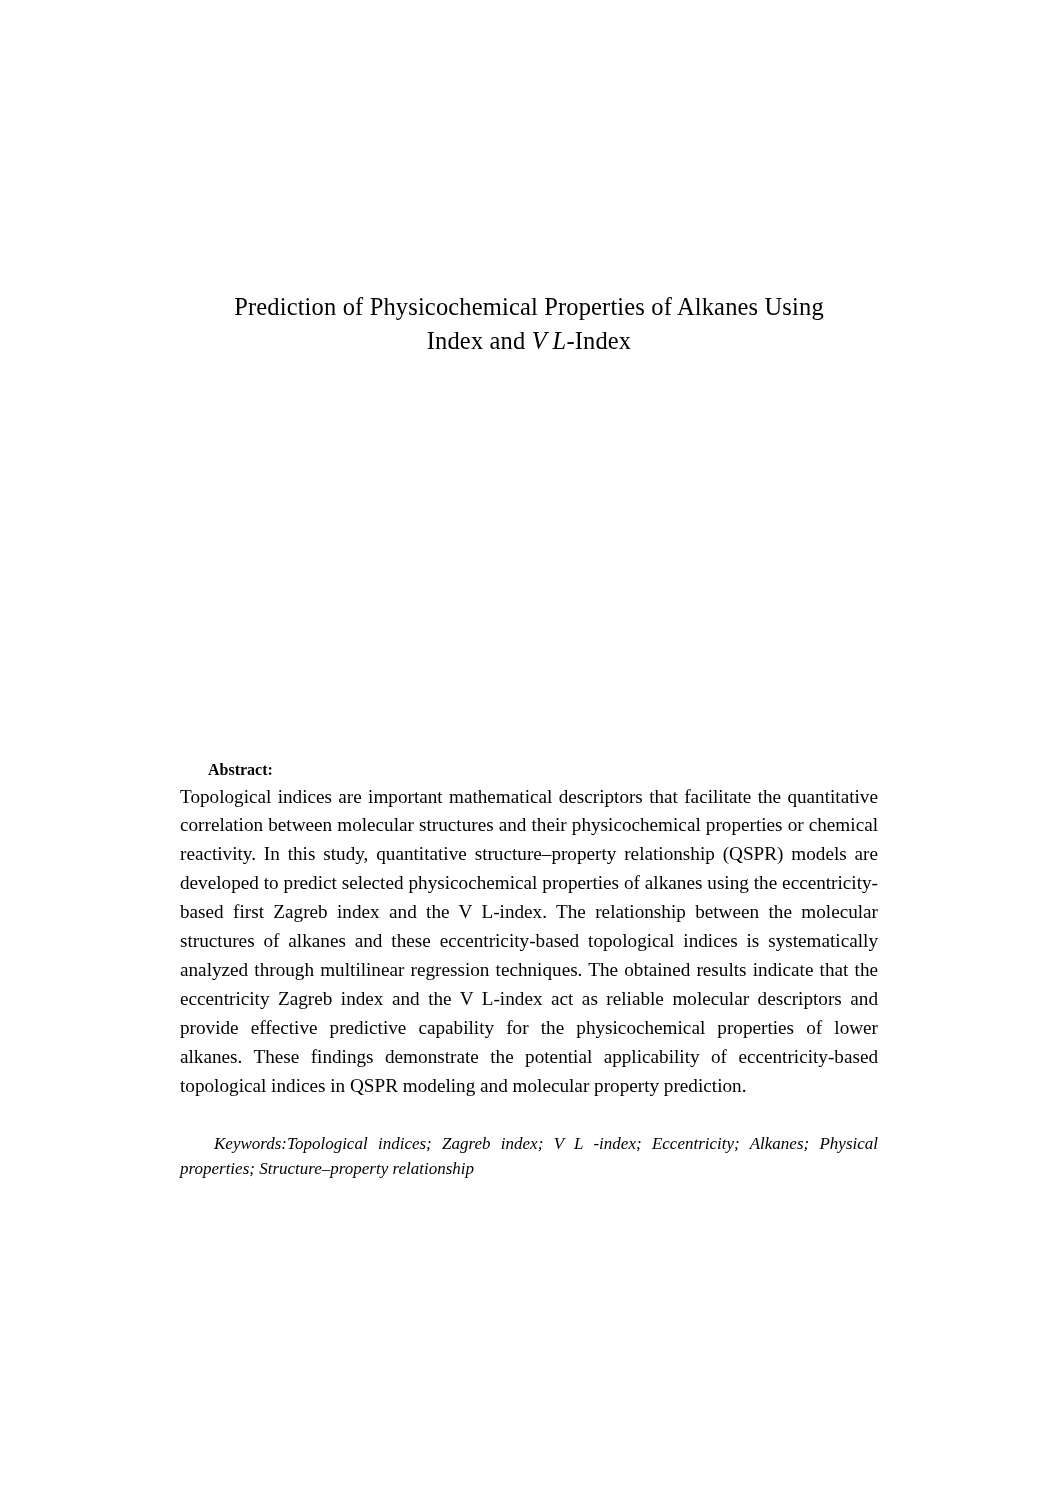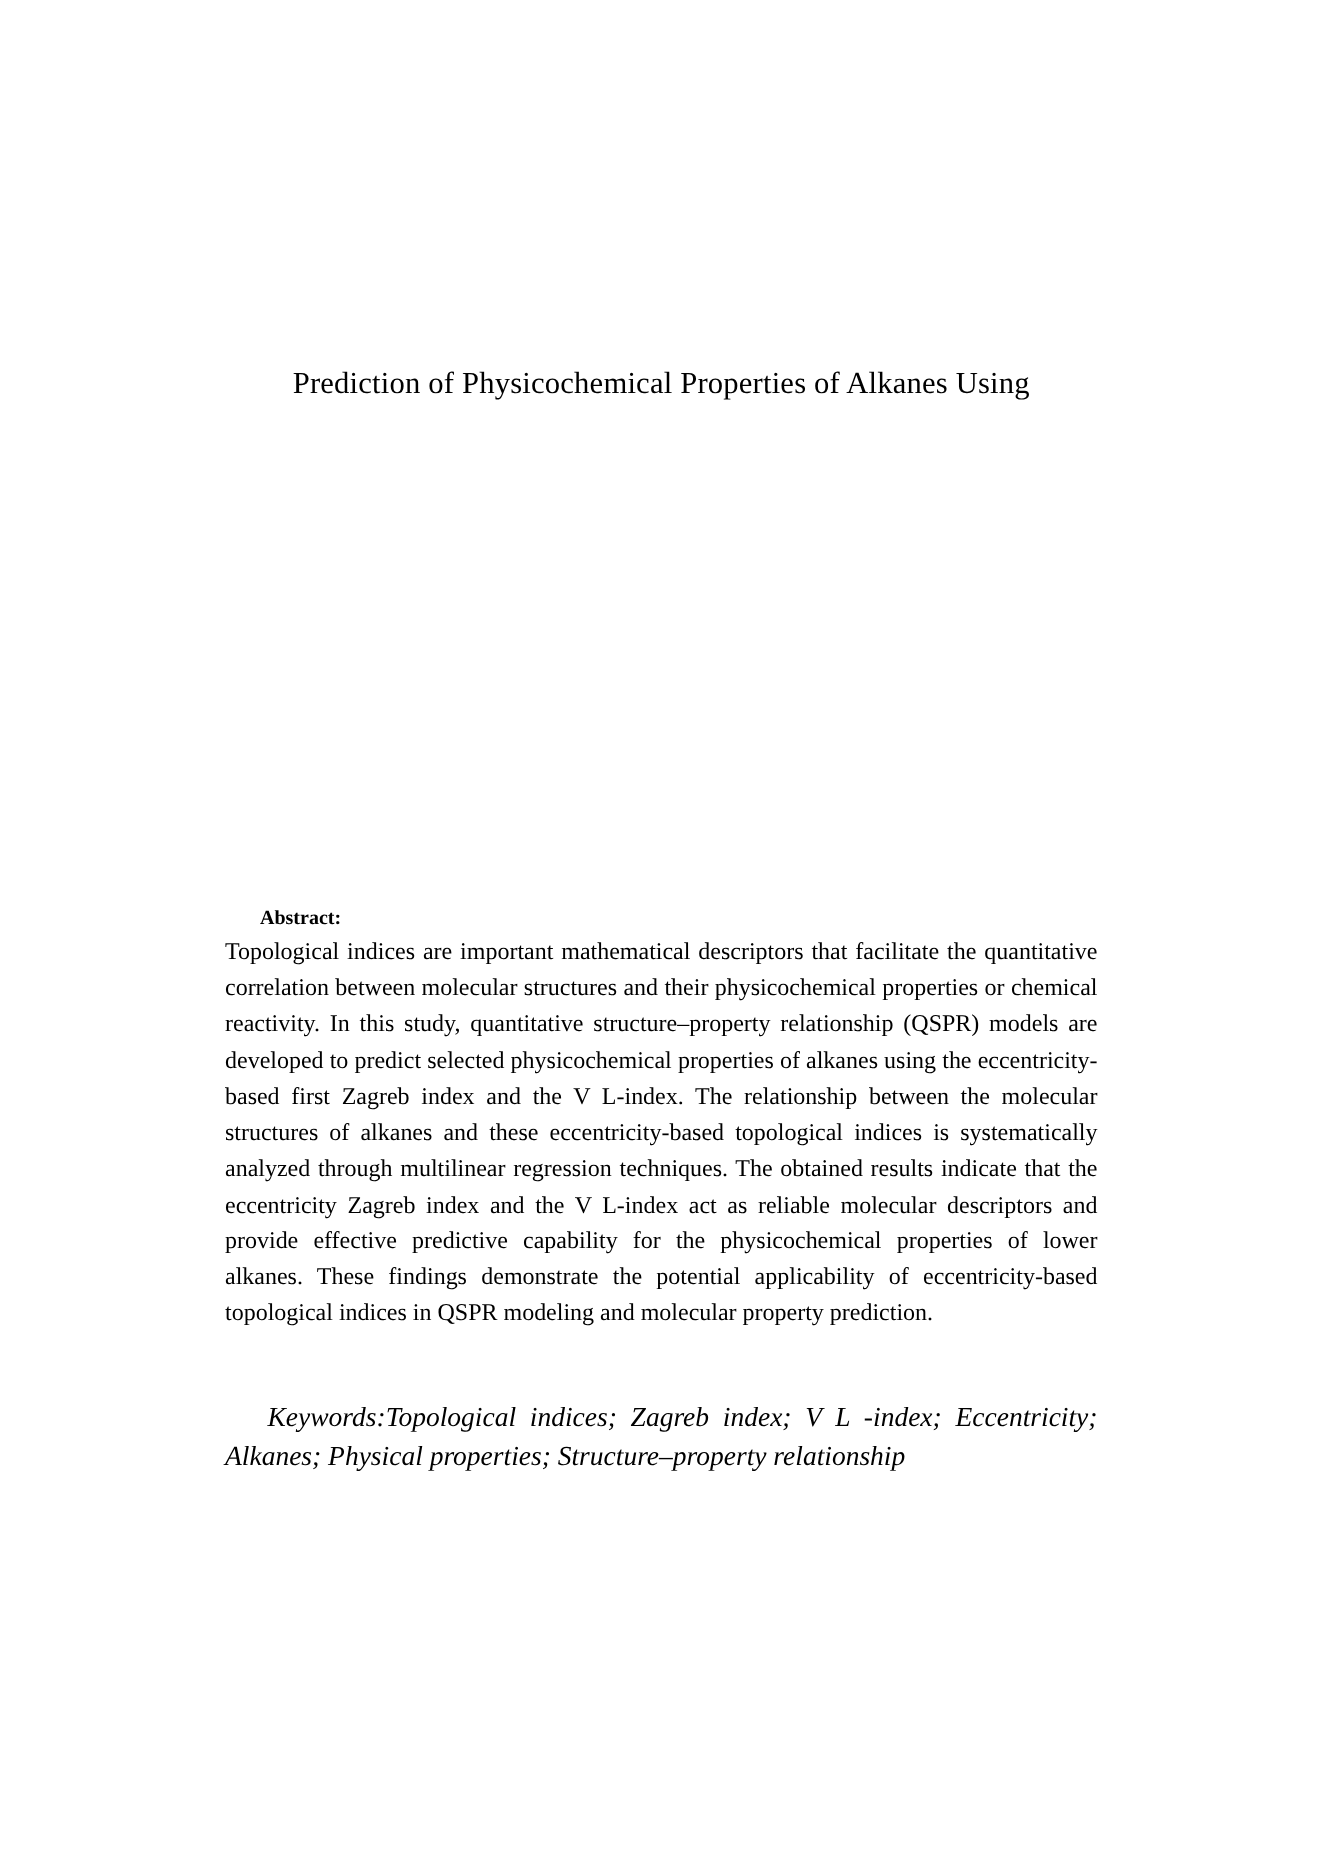--- a/index.html
+++ b/index.html
@@ -62,40 +62,41 @@
     text-align: justify;
     text-justify: inter-word;
     font-family: "Liberation Serif", serif;
   }
   .abstract-body p {
     margin: 0;
   }
 
   
   .keywords {
-    margin-top: 52px;
-    font-size: 22px;
+    margin-top: 32px;
+    font-size: 17px;
     line-height: 1.42;
     font-style: italic;
     text-align: justify;
     font-family: "Liberation Serif", serif;
   }
   .keywords .indent {
     display: inline-block;
     width: 34px;
   }
 </style>
 </head>
 <body>
 
 <div class="page">
   <div class="content">
 
     <div class="title">
       <span class="line">Prediction of Physicochemical Properties of Alkanes Using</span>
+      <span class="line"><span>Index and </span><span class="mathit">V L</span><span>-Index</span></span>
     </div>
 
     <div class="abstract-head">Abstract:</div>
 
     <div class="abstract-body">
       <p>Topological indices are important mathematical descriptors that facilitate the quantitative correlation between molecular structures and their physicochemical properties or chemical reactivity. In this study, quantitative structure–property relationship (QSPR) models are developed to predict selected physicochemical properties of alkanes using the eccentricity-based first Zagreb index and the V L-index. The relationship between the molecular structures of alkanes and these eccentricity-based topological indices is systematically analyzed through multilinear regression techniques. The obtained results indicate that the eccentricity Zagreb index and the V L-index act as reliable molecular descriptors and provide effective predictive capability for the physicochemical properties of lower alkanes. These findings demonstrate the potential applicability of eccentricity-based topological indices in QSPR modeling and molecular property prediction.</p>
     </div>
 
     <div class="keywords">
       <span class="indent"></span><span>Keywords:</span><span>Topological indices; Zagreb index; V L -index; Eccentricity; Alkanes; Physical properties; Structure–property relationship</span>

